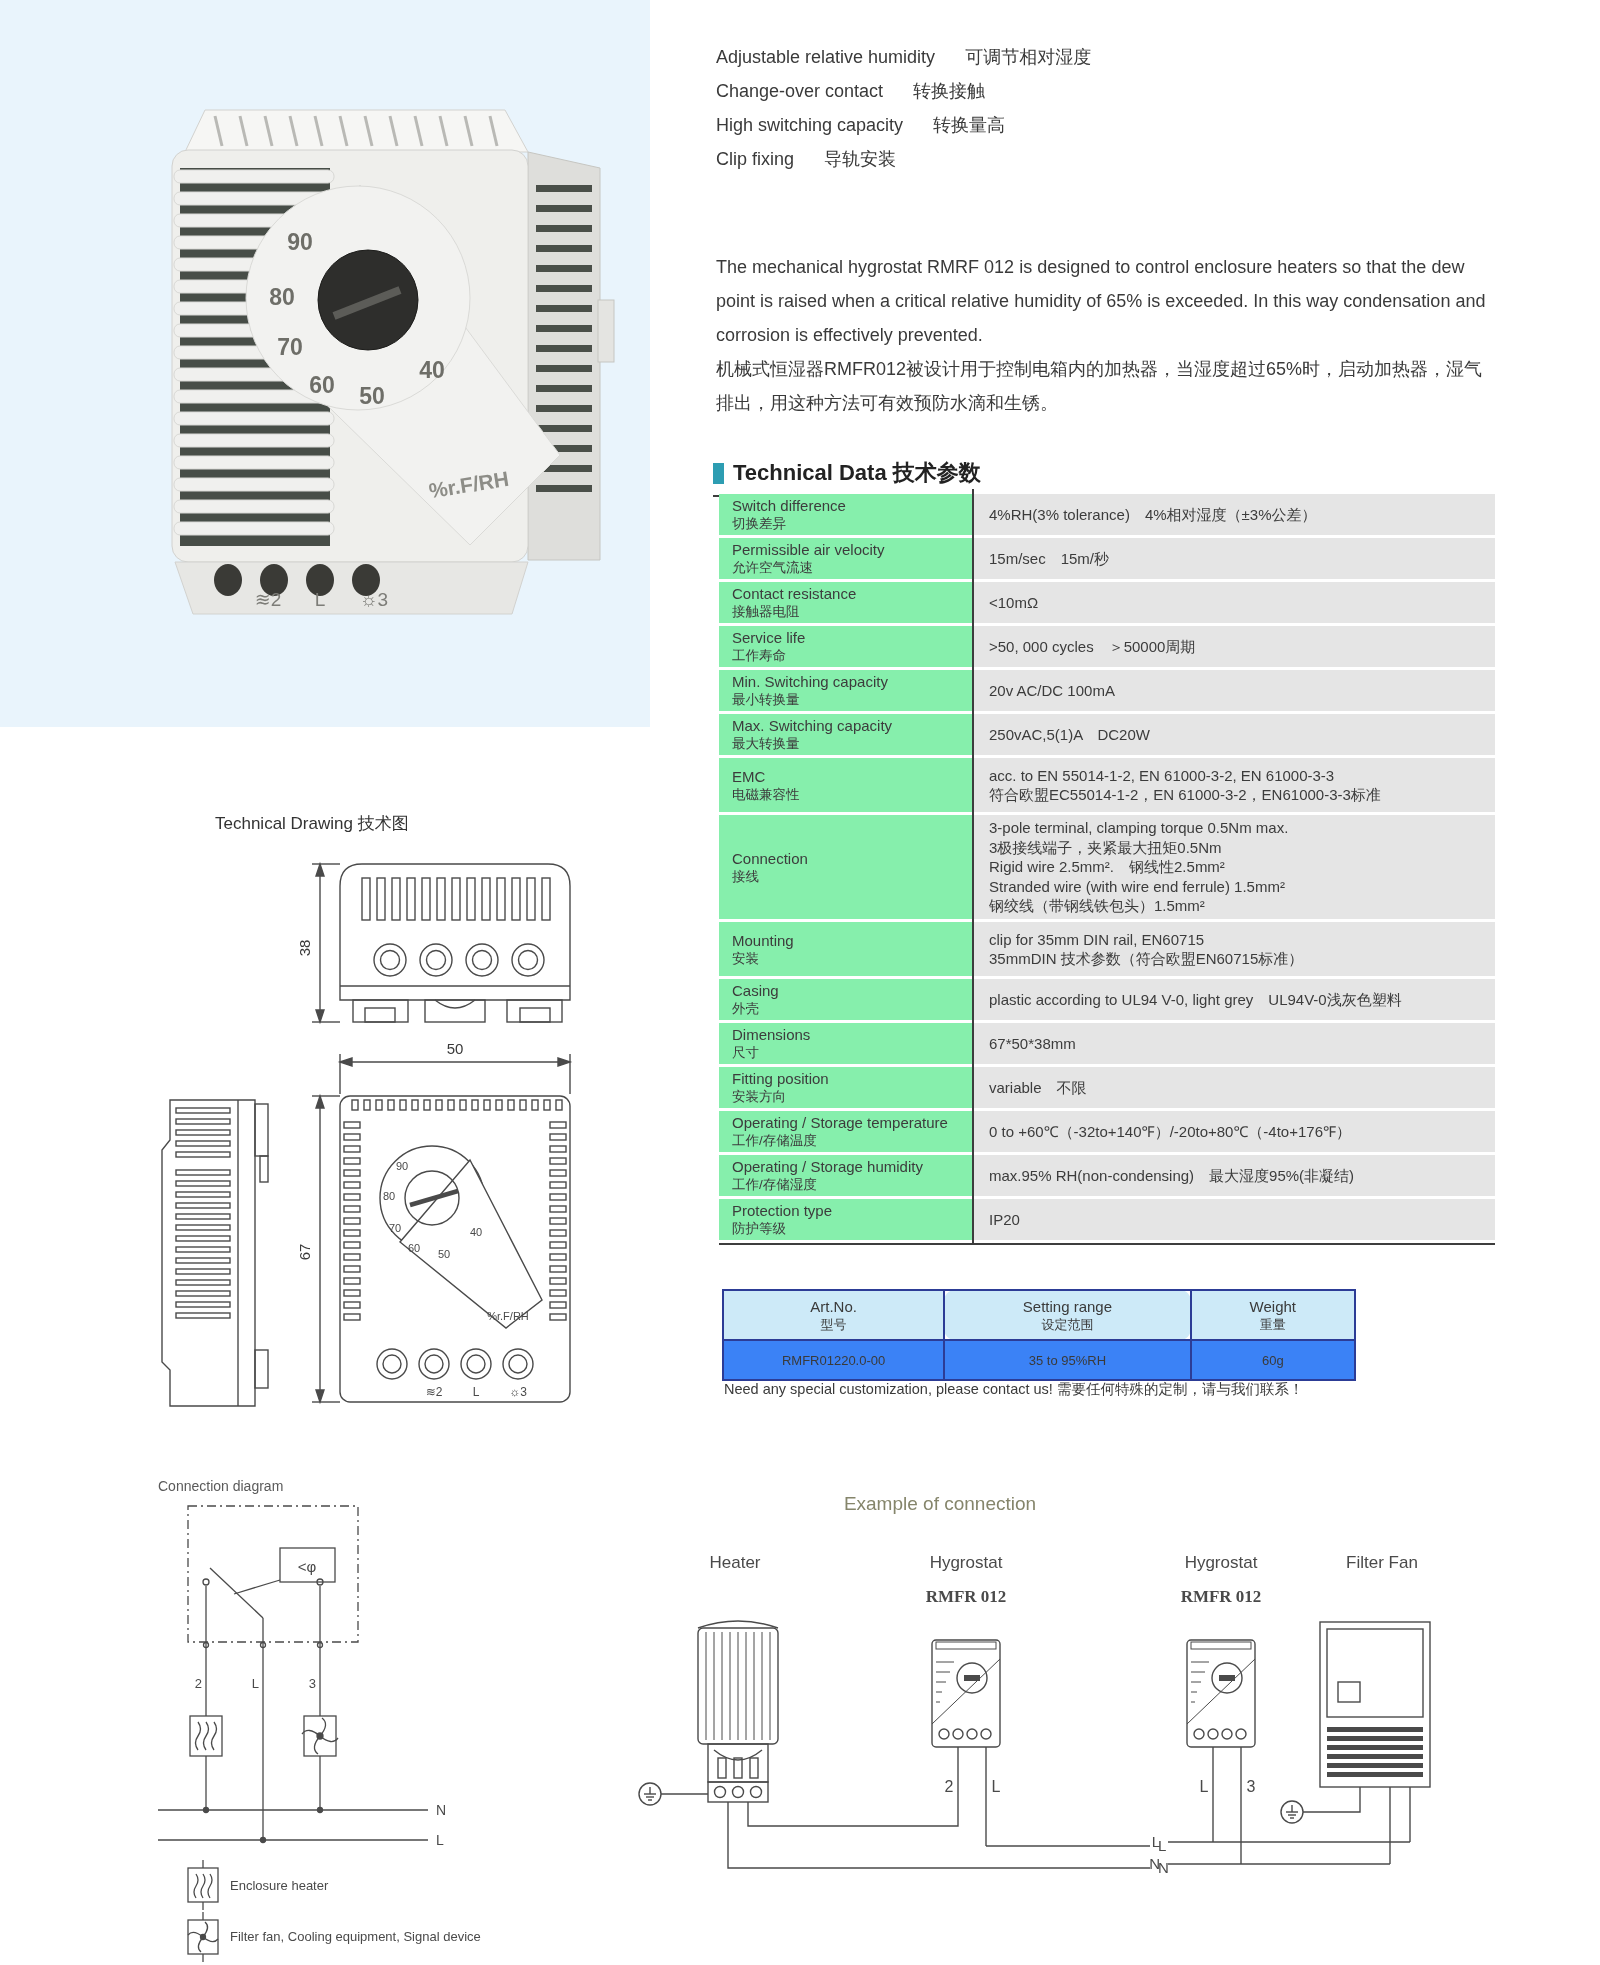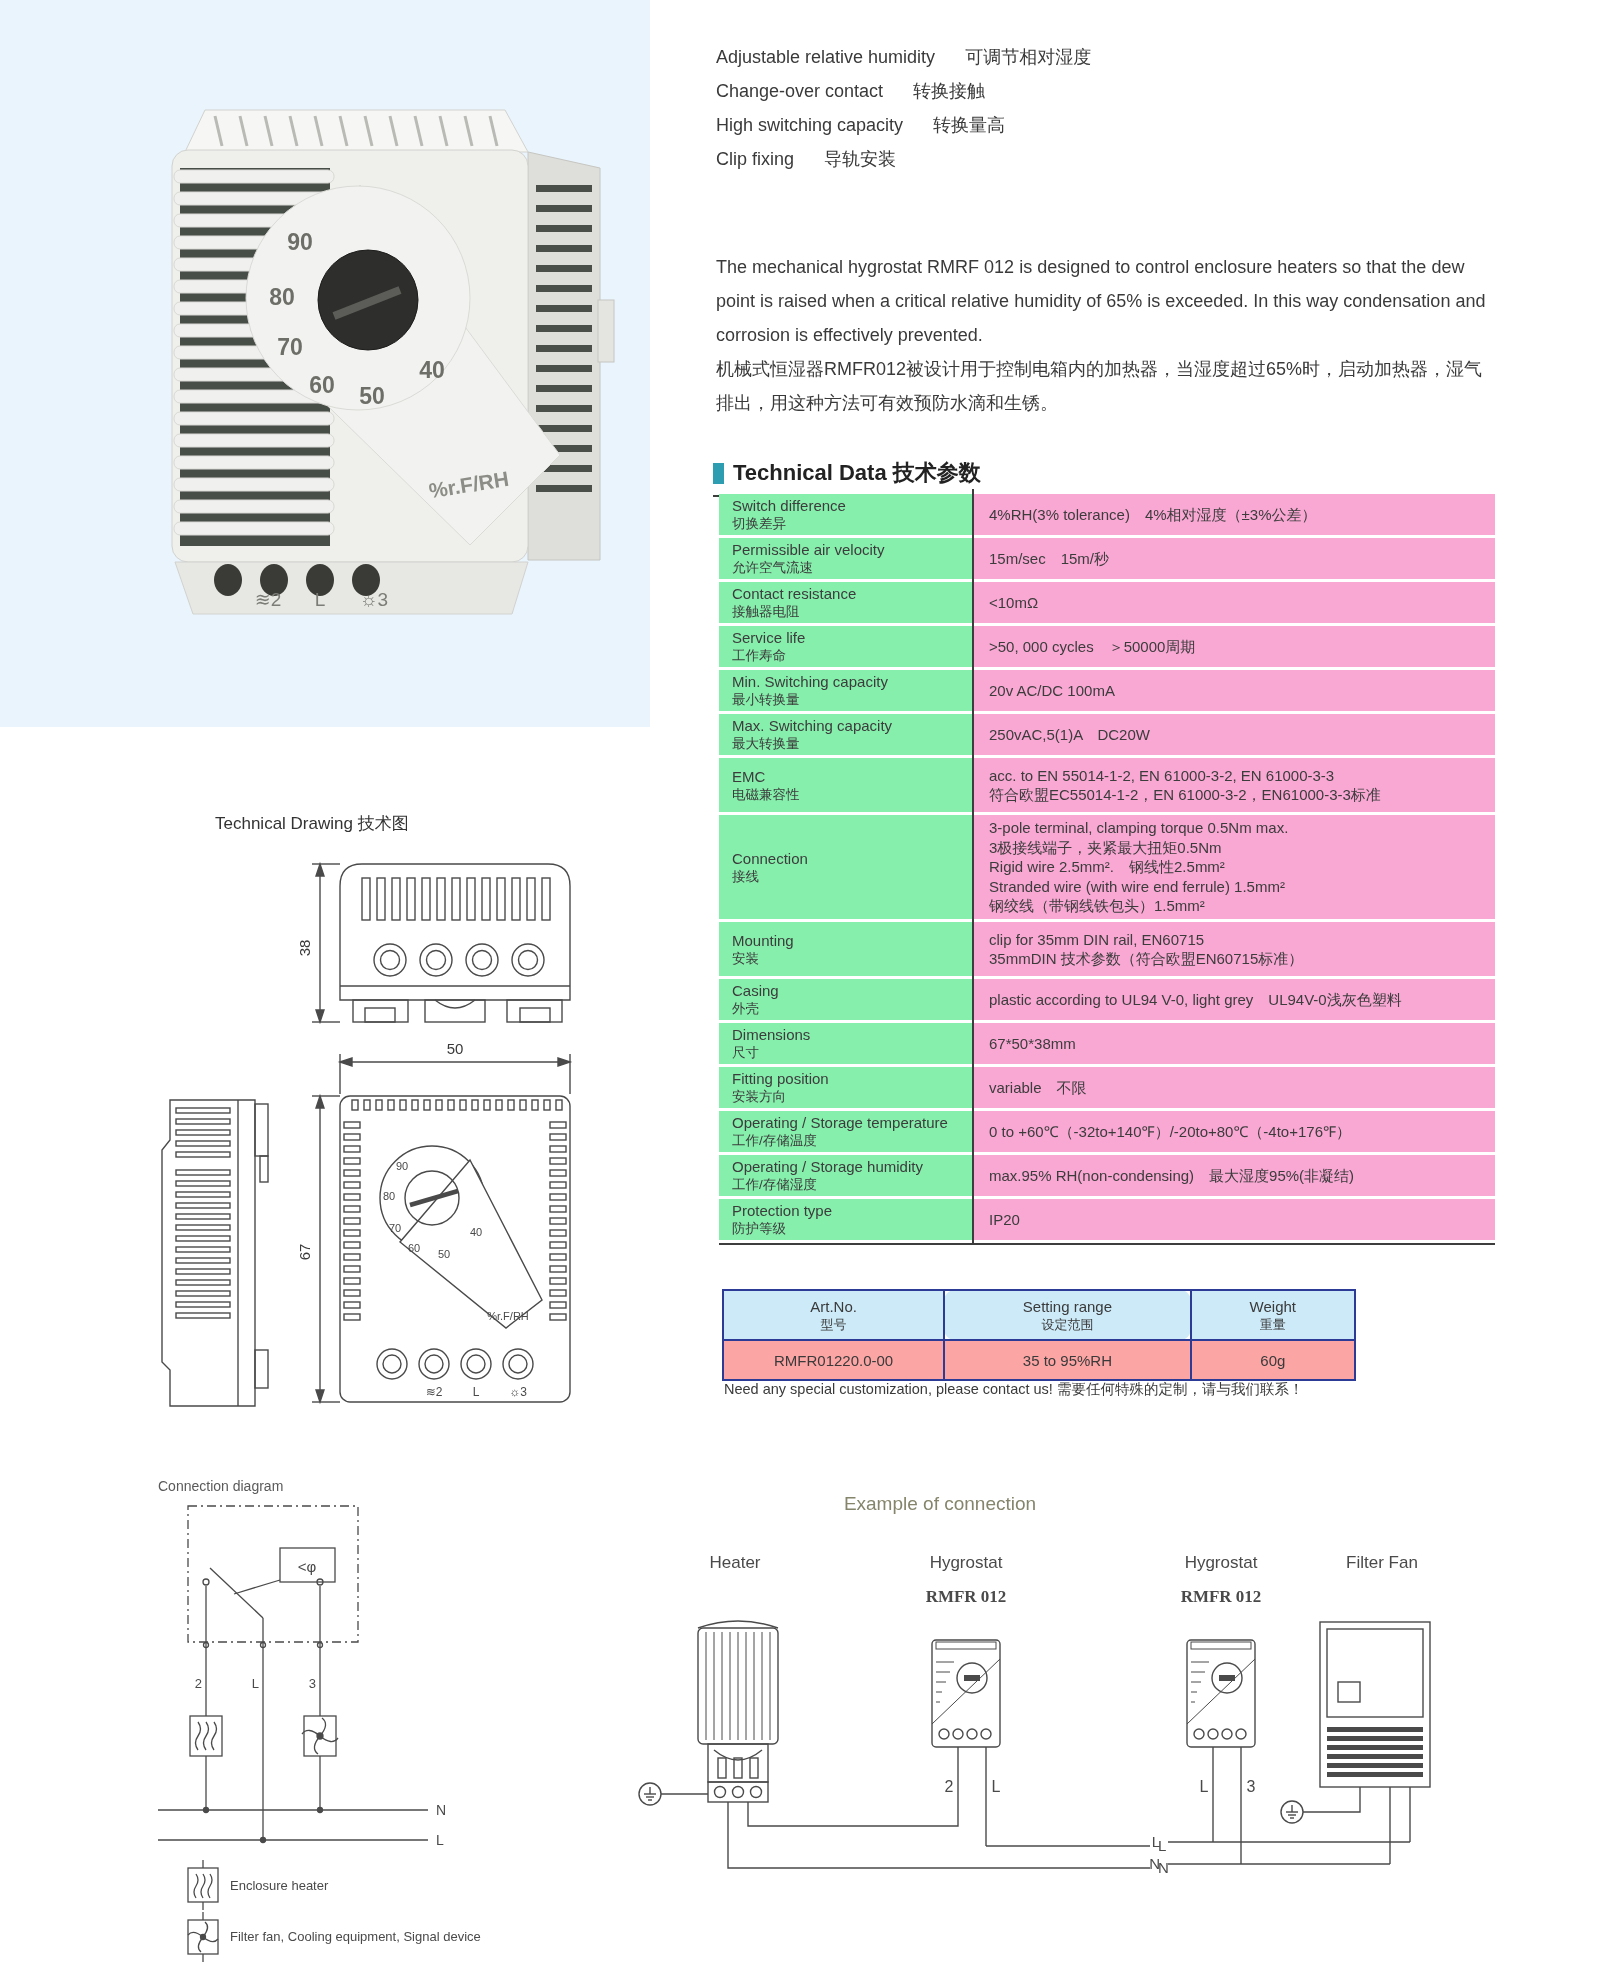--- a/index.html
+++ b/index.html
@@ -20,34 +20,34 @@
   .teal-bar{display:inline-block;width:11px;height:21px;background:#2d9db2;margin-right:9px;}
   .tech-title{font-size:22px;font-weight:bold;color:#222;}
   
   .ttable{position:absolute;left:719px;top:494px;width:776px;}
   .tdivider{position:absolute;left:253px;top:-5px;bottom:2px;width:2px;background:#3d3d3d;z-index:2;}
   .trow{display:flex;margin-bottom:3px;}
   .cl{width:253px;background:#86efac;padding:3px 0 3px 13px;box-sizing:border-box;
       display:flex;flex-direction:column;justify-content:center;}
   .cl .en{font-size:15px;line-height:18px;color:#3c3c3c;}
   .cl .zh{font-size:13.5px;line-height:17px;color:#3c3c3c;}
-  .cr{flex:1;margin-left:2px;background:#f9a8d4;padding:3px 0 3px 15px;box-sizing:border-box;
+  .cr{flex:1;margin-left:2px;background:#e5e5e5;padding:3px 0 3px 15px;box-sizing:border-box;
       display:flex;flex-direction:column;justify-content:center;}
   .cr .v{font-size:15px;line-height:19.5px;color:#3c3c3c;}
   .trow{min-height:41px;}
   .trow.tall{min-height:54px;}
   .trow.xtall{min-height:104px;}
   .tbottom{height:2px;background:#3d3d3d;}
   
   .art-table{position:absolute;left:722px;top:1289px;width:634px;border-collapse:collapse;}
   .art-table td{border:2px solid #2c3c96;text-align:center;vertical-align:middle;}
   .art-table .hdr{background:#cdeaf8;height:46px;}
   .art-table .hdr .en{font-size:15px;line-height:19px;}
   .art-table .hdr .zh{font-size:13px;line-height:17px;}
-  .art-table .dat{height:36px;font-size:15px;background:#fca5a5;}
+  .art-table .dat{height:36px;font-size:13px;background:#3b82f6;}
   .c1{width:35%;} .c2{width:39%;border-radius:11px;} .c3{width:26%;}
   .note{position:absolute;left:724px;top:1380px;font-size:14.5px;color:#3a3a3a;}
   
   .drawing-title{position:absolute;left:215px;top:812px;font-size:17px;color:#333;}
   .conn-label{position:absolute;left:158px;top:1478px;font-size:14px;color:#5a5a5a;}
   svg text{font-family:"Liberation Sans",sans-serif;}
   .serif{font-family:"Liberation Serif",serif;font-weight:bold;}
 </style>
 </head>
 <body>

